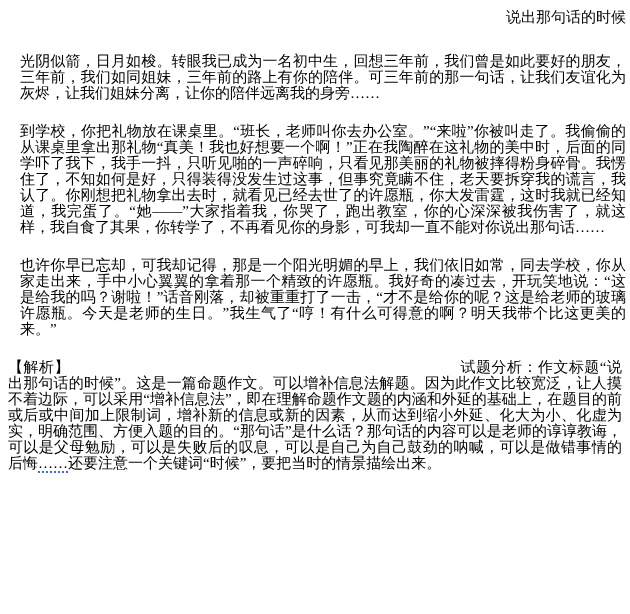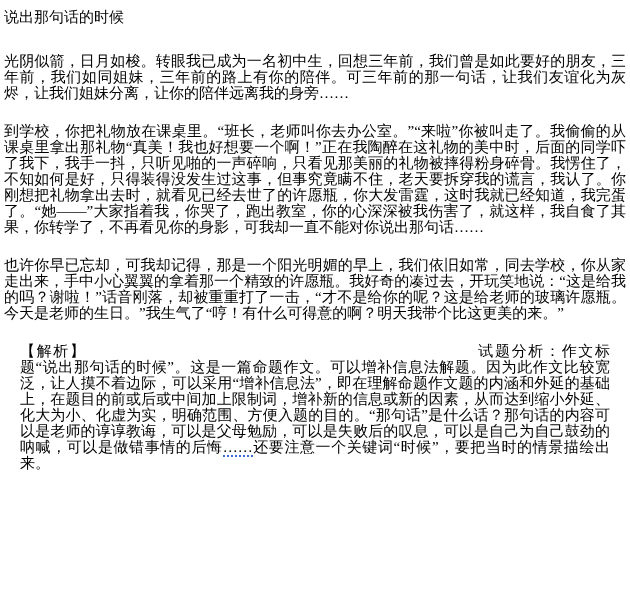--- a/index.html
+++ b/index.html
@@ -17,27 +17,28 @@
     font-family: "Liberation Serif", "DejaVu Serif", serif;
     font-size: 15px;
     line-height: 16px;
     overflow: hidden;
   }
   .doc-title {
     font-size: 15px;
     font-weight: normal;
     margin: 0 0 28px 0;
     padding: 0;
+    text-align: right;
   }
   .para {
-    margin: 0 0 22px 0;
+    margin: 0 0 22px 16px;
     text-align: justify;
   }
   .analysis-para {
-    margin: 16px;
+    margin: 4px;
     text-align: justify;
   }
   .analysis-spacer {
     display: inline-block;
     width: 390px;
     height: 1px;
   }
   .spellcheck-underline {
     border-bottom: 2px dotted #3a6ecf;
   }

